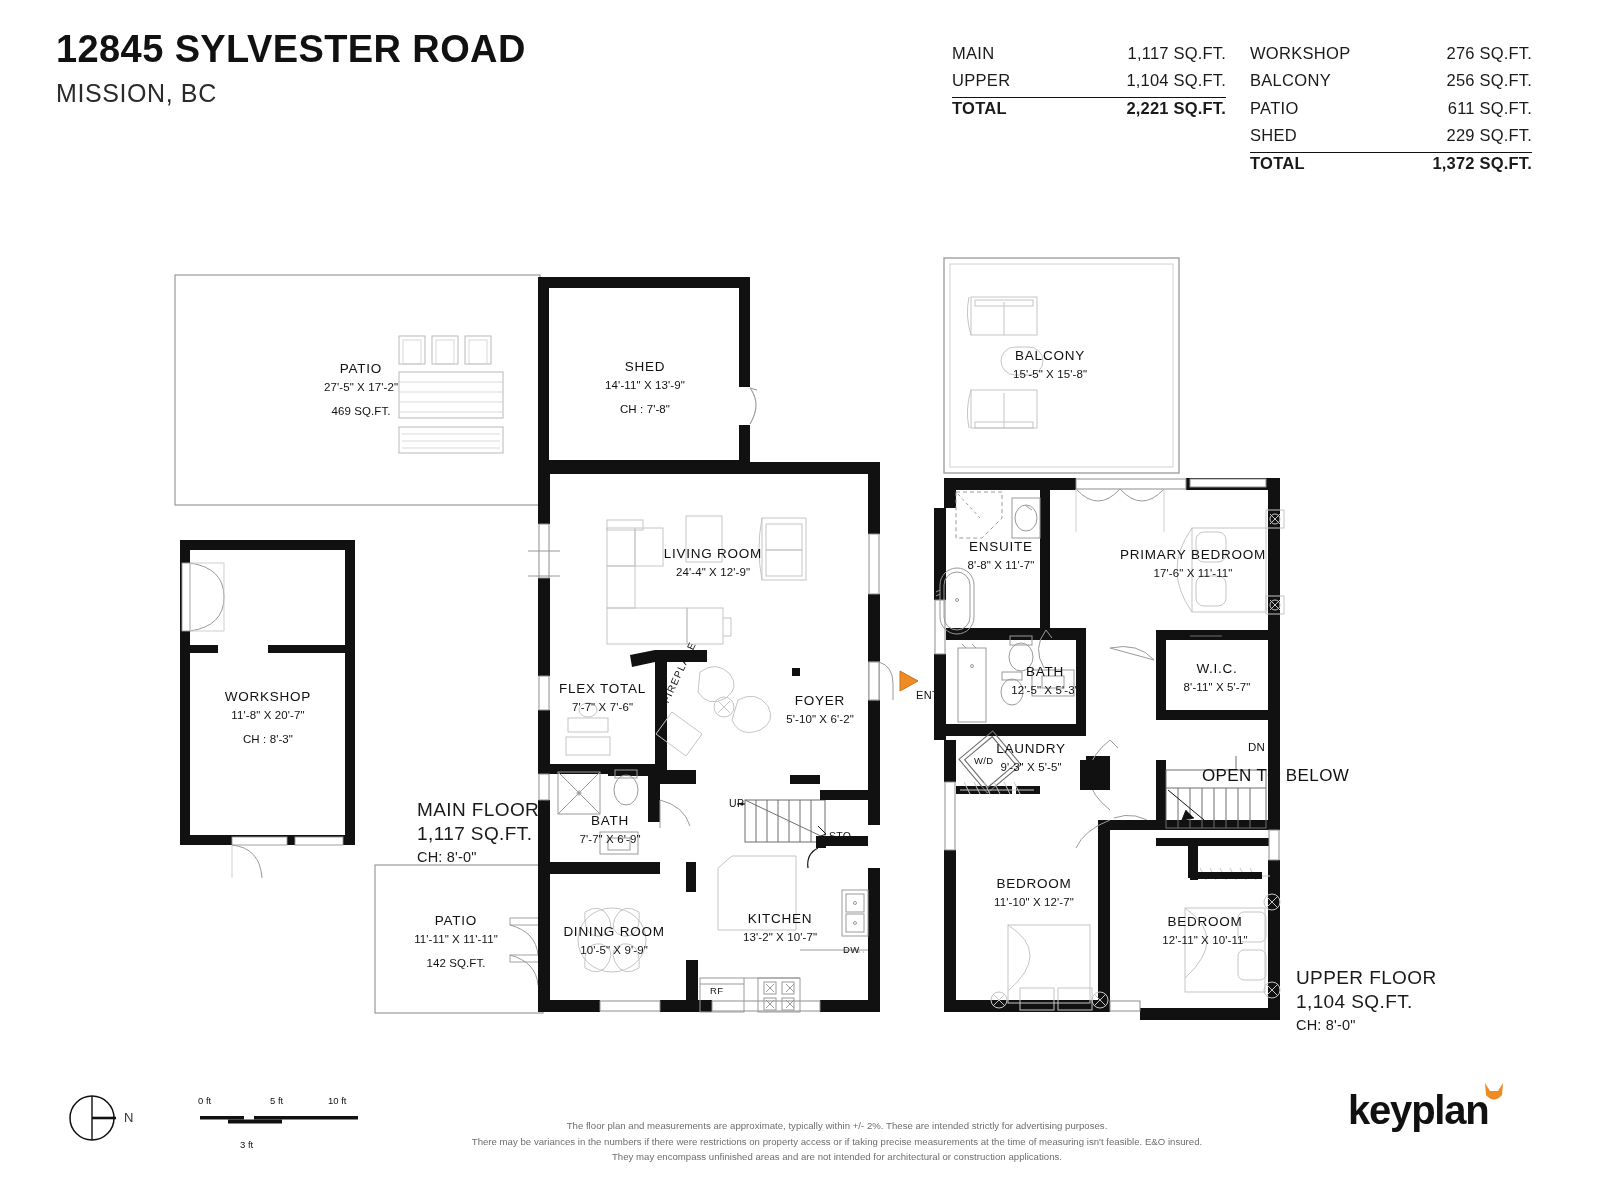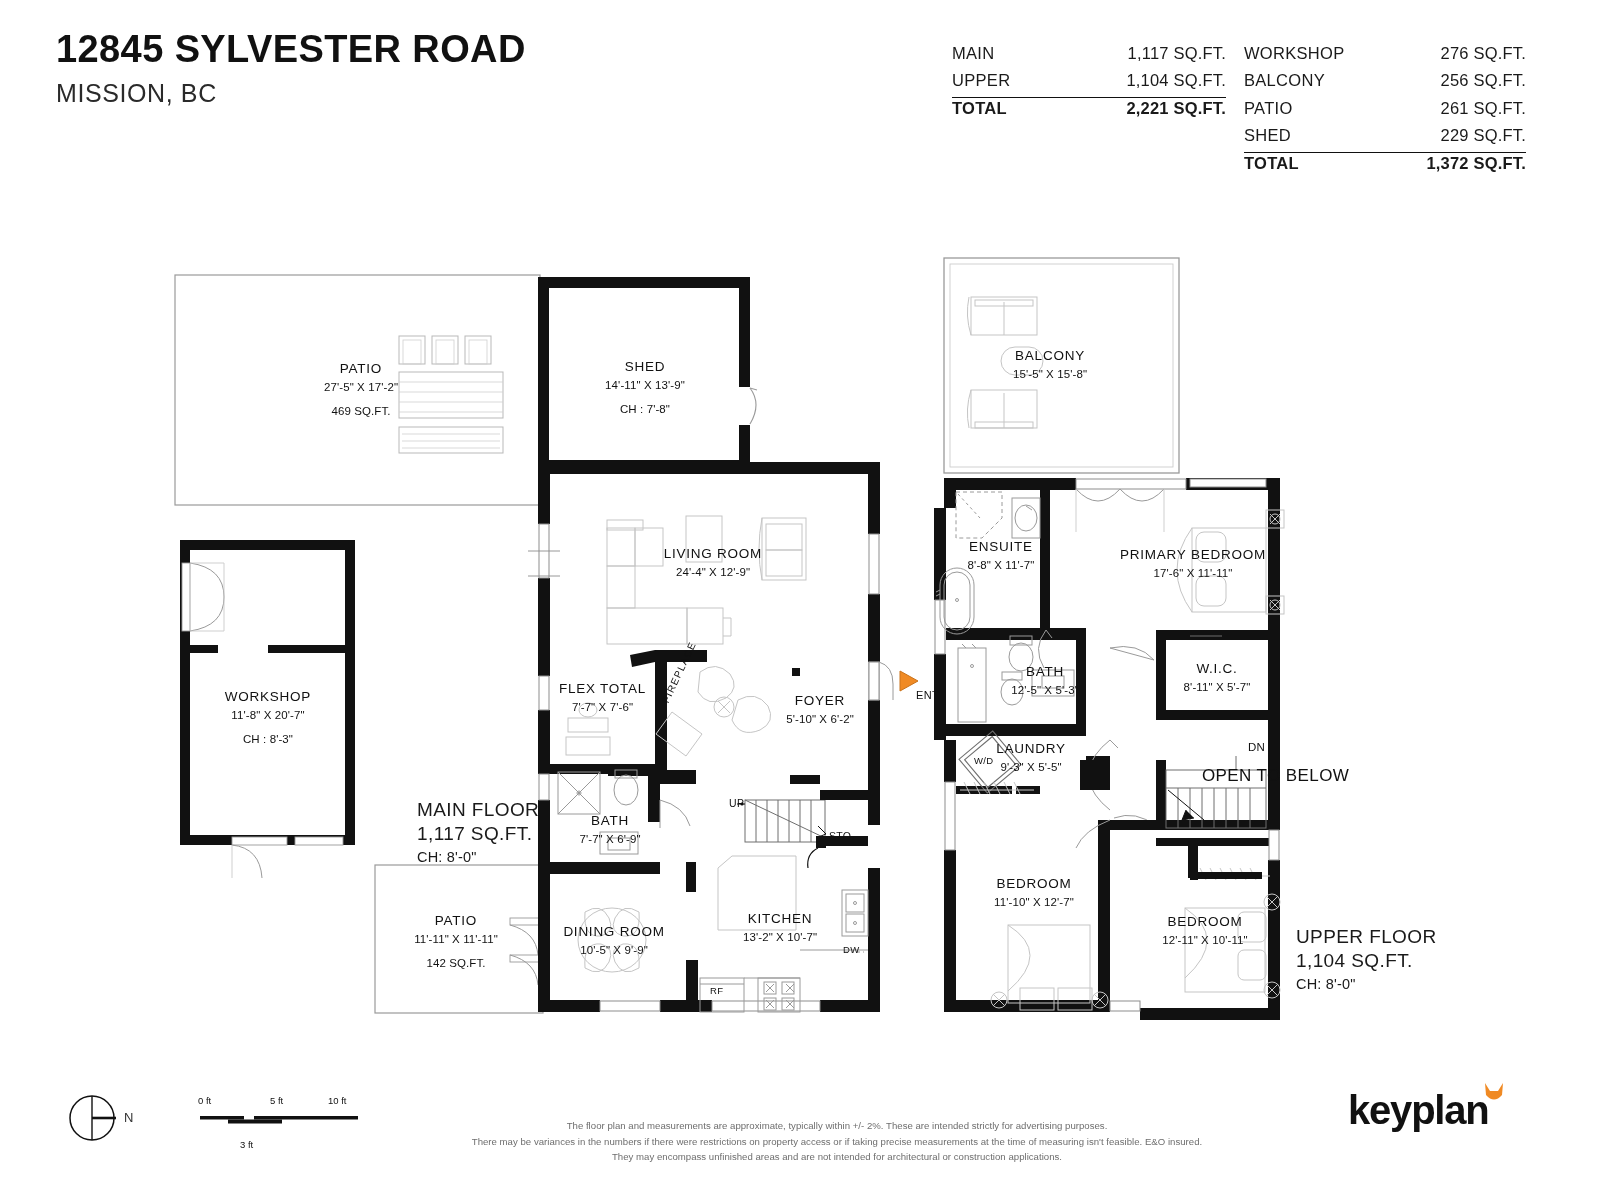--- a/index.html
+++ b/index.html
@@ -28,21 +28,21 @@
   }
   #city-line {
     font-size: 25px;
     font-weight: 400;
     letter-spacing: 0.6px;
     margin-top: 11px;
     color: #2a2a2a;
   }
 
   
-  #summary { left: 952px; top: 40px; display: flex; gap: 0px; align-items: flex-start; }
+  #summary { left: 952px; top: 40px; display: flex; gap: 6px; align-items: flex-start; }
   .sum-table { font-size: 16.5px; }
   .sum-table.left { width: 274px; }
   .sum-table.right { width: 282px; padding-left: 18px; }
   .sum-row {
     display: flex;
     justify-content: space-between;
     align-items: baseline;
     padding: 4px 0 5px 0;
     line-height: 1.12;
     white-space: nowrap;
@@ -162,21 +162,21 @@
     <div class="sum-row">
       <span class="lbl">WORKSHOP</span>
       <span class="val">276 SQ.FT.</span>
     </div>
     <div class="sum-row">
       <span class="lbl">BALCONY</span>
       <span class="val">256 SQ.FT.</span>
     </div>
     <div class="sum-row">
       <span class="lbl">PATIO</span>
-      <span class="val">261 SQ.FT.</span>
+      <span class="val">611 SQ.FT.</span>
     </div>
     <div class="sum-row">
       <span class="lbl">SHED</span>
       <span class="val">229 SQ.FT.</span>
     </div>
     <div class="sum-row total">
       <span class="lbl">TOTAL</span>
       <span class="val">1,372 SQ.FT.</span>
     </div>
   </div>
@@ -695,21 +695,21 @@
 <div class="room abs" style="left:964px; top:875px; width:140px;">
   <div class="name">BEDROOM</div>
   <div class="dims">11'-10"  X   12'-7"</div>
 </div>
 
 <div class="room abs" style="left:1135px; top:913px; width:140px;">
   <div class="name">BEDROOM</div>
   <div class="dims">12'-11"  X  10'-11"</div>
 </div>
 
-<div class="floorlabel abs" style="left:1296px; top:925px;">
+<div class="floorlabel abs" style="left:1296px; top:966px;">
   <div class="l1">UPPER FLOOR</div>
   <div class="l2">1,104 SQ.FT.</div>
   <div class="l3">CH: 8'-0"</div>
 </div>
 
 <div class="minilabel abs" style="left:1165px; top:766px; font-size:17px; letter-spacing:0.4px;padding-left:37px;">OPEN TO BELOW</div>
 <div class="minilabel abs" style="left:1248px; top:741px; font-size:11.5px;">DN</div>
 <div class="minilabel xs abs" style="left:974px; top:755px;">W/D</div>
 
 <div id="disclaimer" class="abs">

